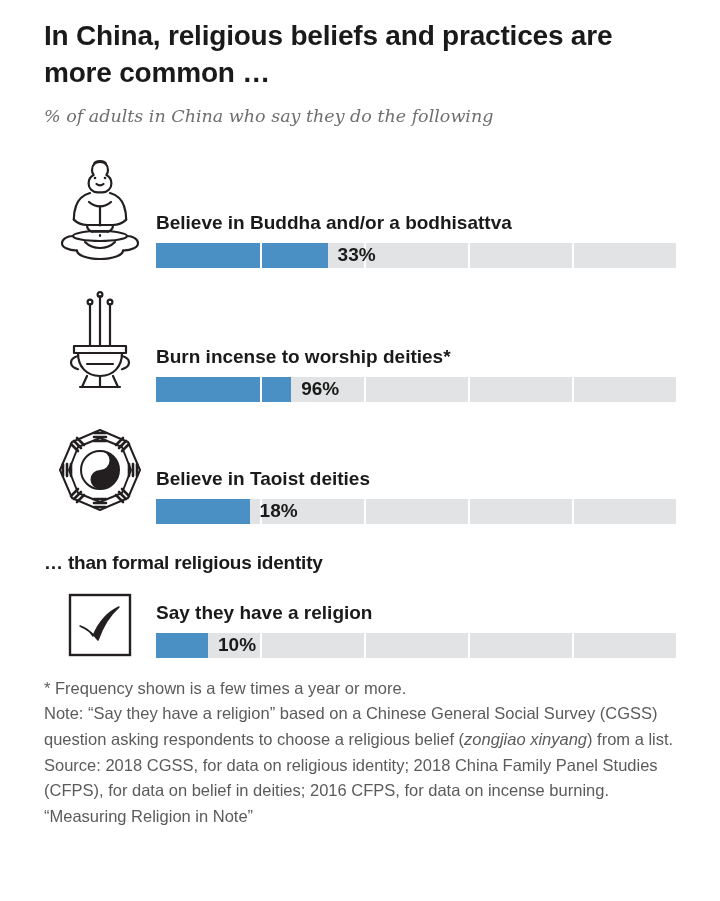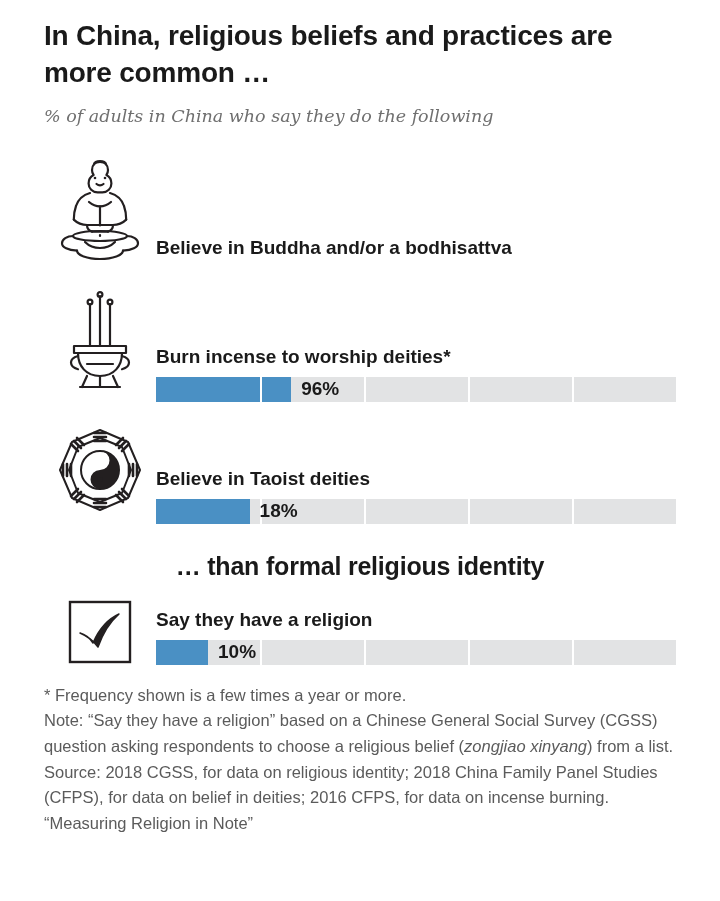--- a/index.html
+++ b/index.html
@@ -87,26 +87,25 @@
     position: absolute;
     top: 50%;
     transform: translateY(-50%);
     font-size: 19px;
     font-weight: bold;
     color: #1a1a1a;
     white-space: nowrap;
   }
 
   .midhead {
-    font-size: 25px;
+    font-size: 19px;
     font-weight: bold;
     color: #1a1a1a;
     margin: 28px 0 14px 0;
     letter-spacing: -0.2px;
-    text-align: center;
   }
 
   .footnotes {
     margin-top: 14px;
     font-size: 16.5px;
     line-height: 1.55;
     color: #5b5b5b;
   }
   .footnotes p { margin: 0; }
   .footnotes em { font-style: italic; }
@@ -140,20 +139,28 @@
           <path d="M19 80c-6 0-11 3.2-11 7.2 0 4.2 6 7 15 7.4"></path>
           <path d="M73 80c6 0 11 3.2 11 7.2 0 4.2-6 7-15 7.4"></path>
           <path d="M23 94.6c0 4.6 10 8.4 23 8.4s23-3.8 23-8.4"></path>
           <path d="M31 86c4 4 9.6 6 15 6s11-2 15-6"></path>
           <path d="M46 80v-1"></path>
         </g>
       </svg>
     </div>
     <div class="barblock">
       <div class="barlabel">Believe in Buddha and/or a bodhisattva</div>
+      <div class="track">
+        <div class="fill" style="width:33%"></div>
+        <div class="tick" style="left:20%"></div>
+        <div class="tick" style="left:40%"></div>
+        <div class="tick" style="left:60%"></div>
+        <div class="tick" style="left:80%"></div>
+        <div class="valuelab" style="left:calc(33% + 10px)">33%</div>
+      </div>
     </div>
   </div>
 
   <div class="row">
     <div class="iconcell">
       <svg width="92" height="112" viewBox="0 0 92 112">
         <g fill="none" stroke="#231f20" stroke-width="2.2" stroke-linecap="round" stroke-linejoin="round">
           <path d="M36 14v42M46 6v50M56 14v42"></path>
           <circle cx="36" cy="12" r="2.4"></circle>
           <circle cx="46" cy="4.5" r="2.4"></circle>

